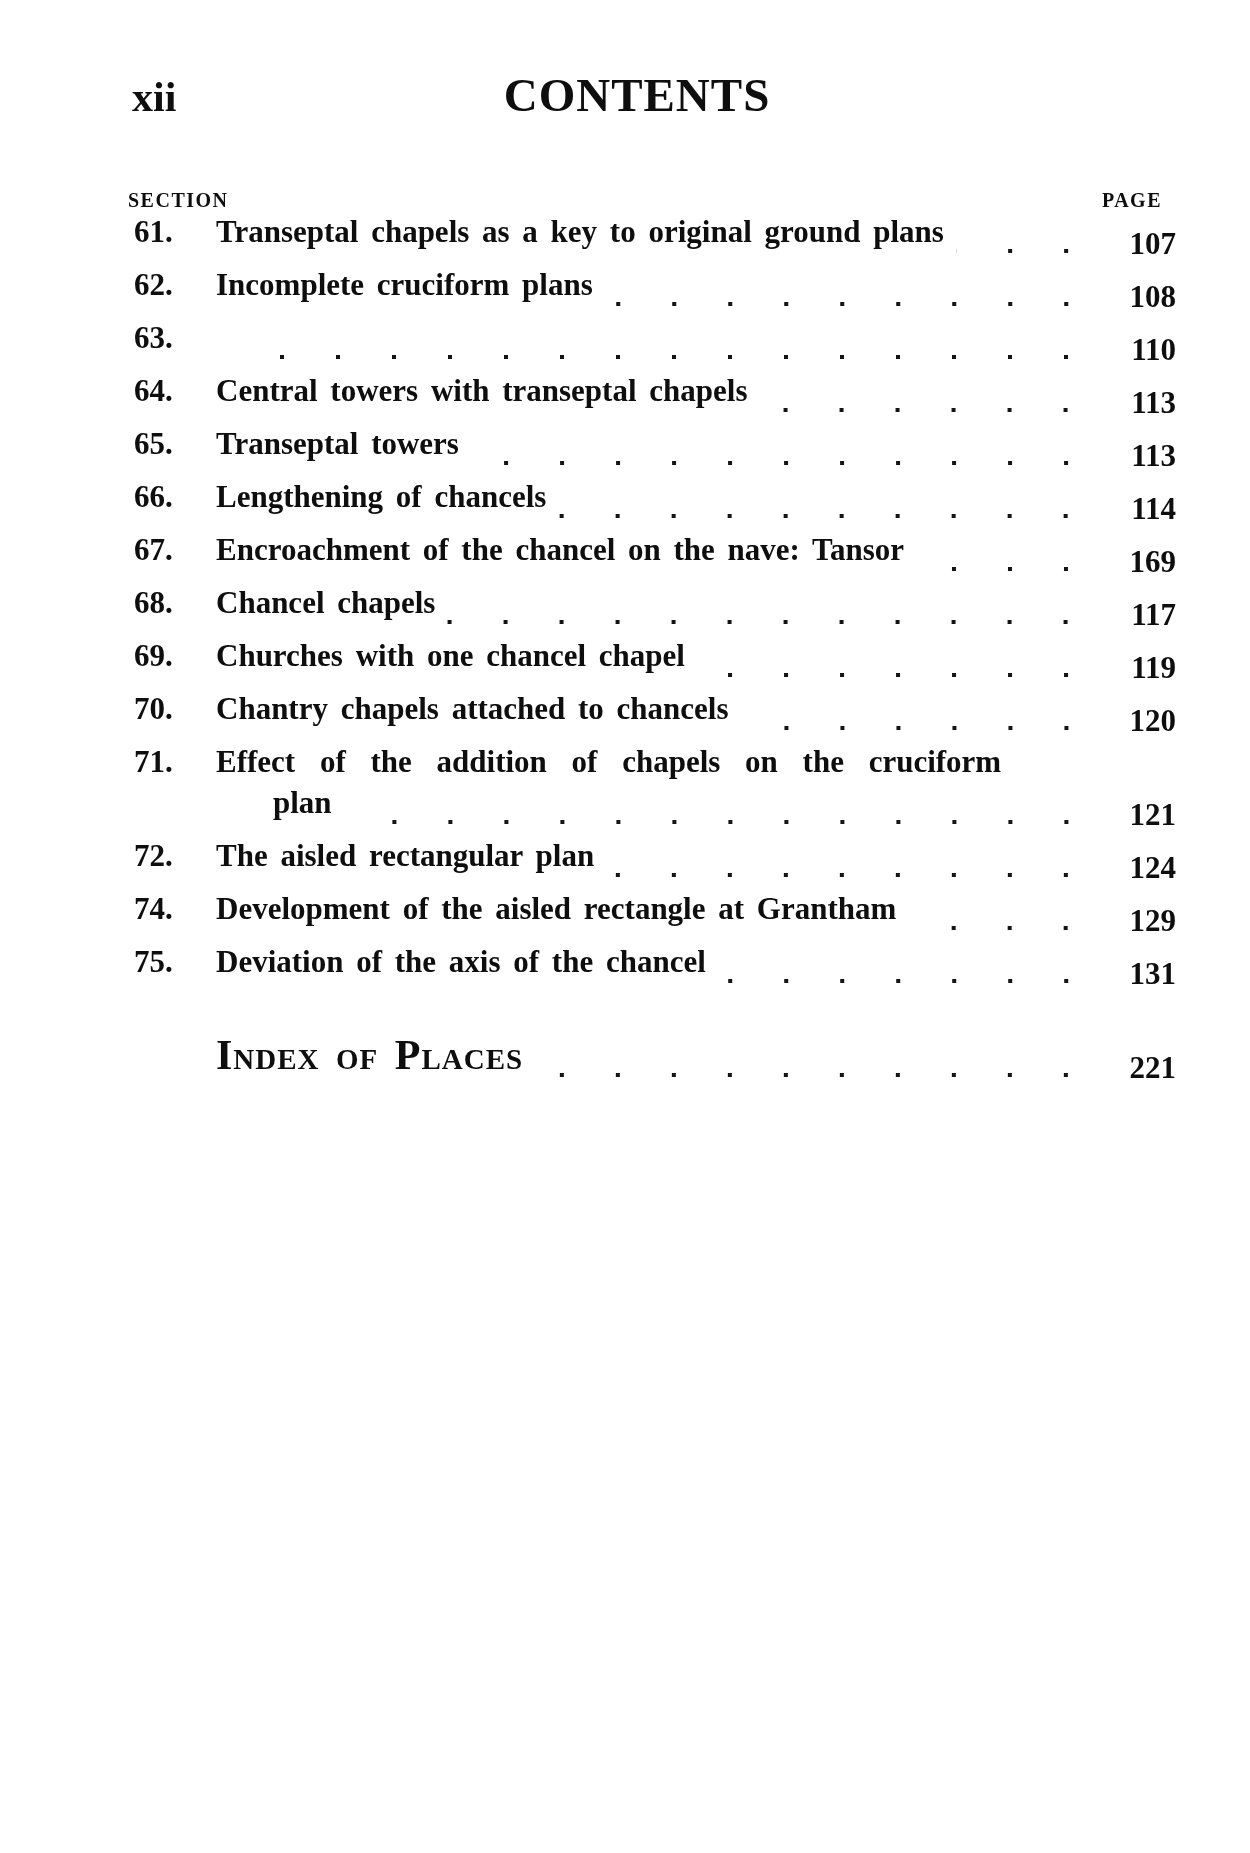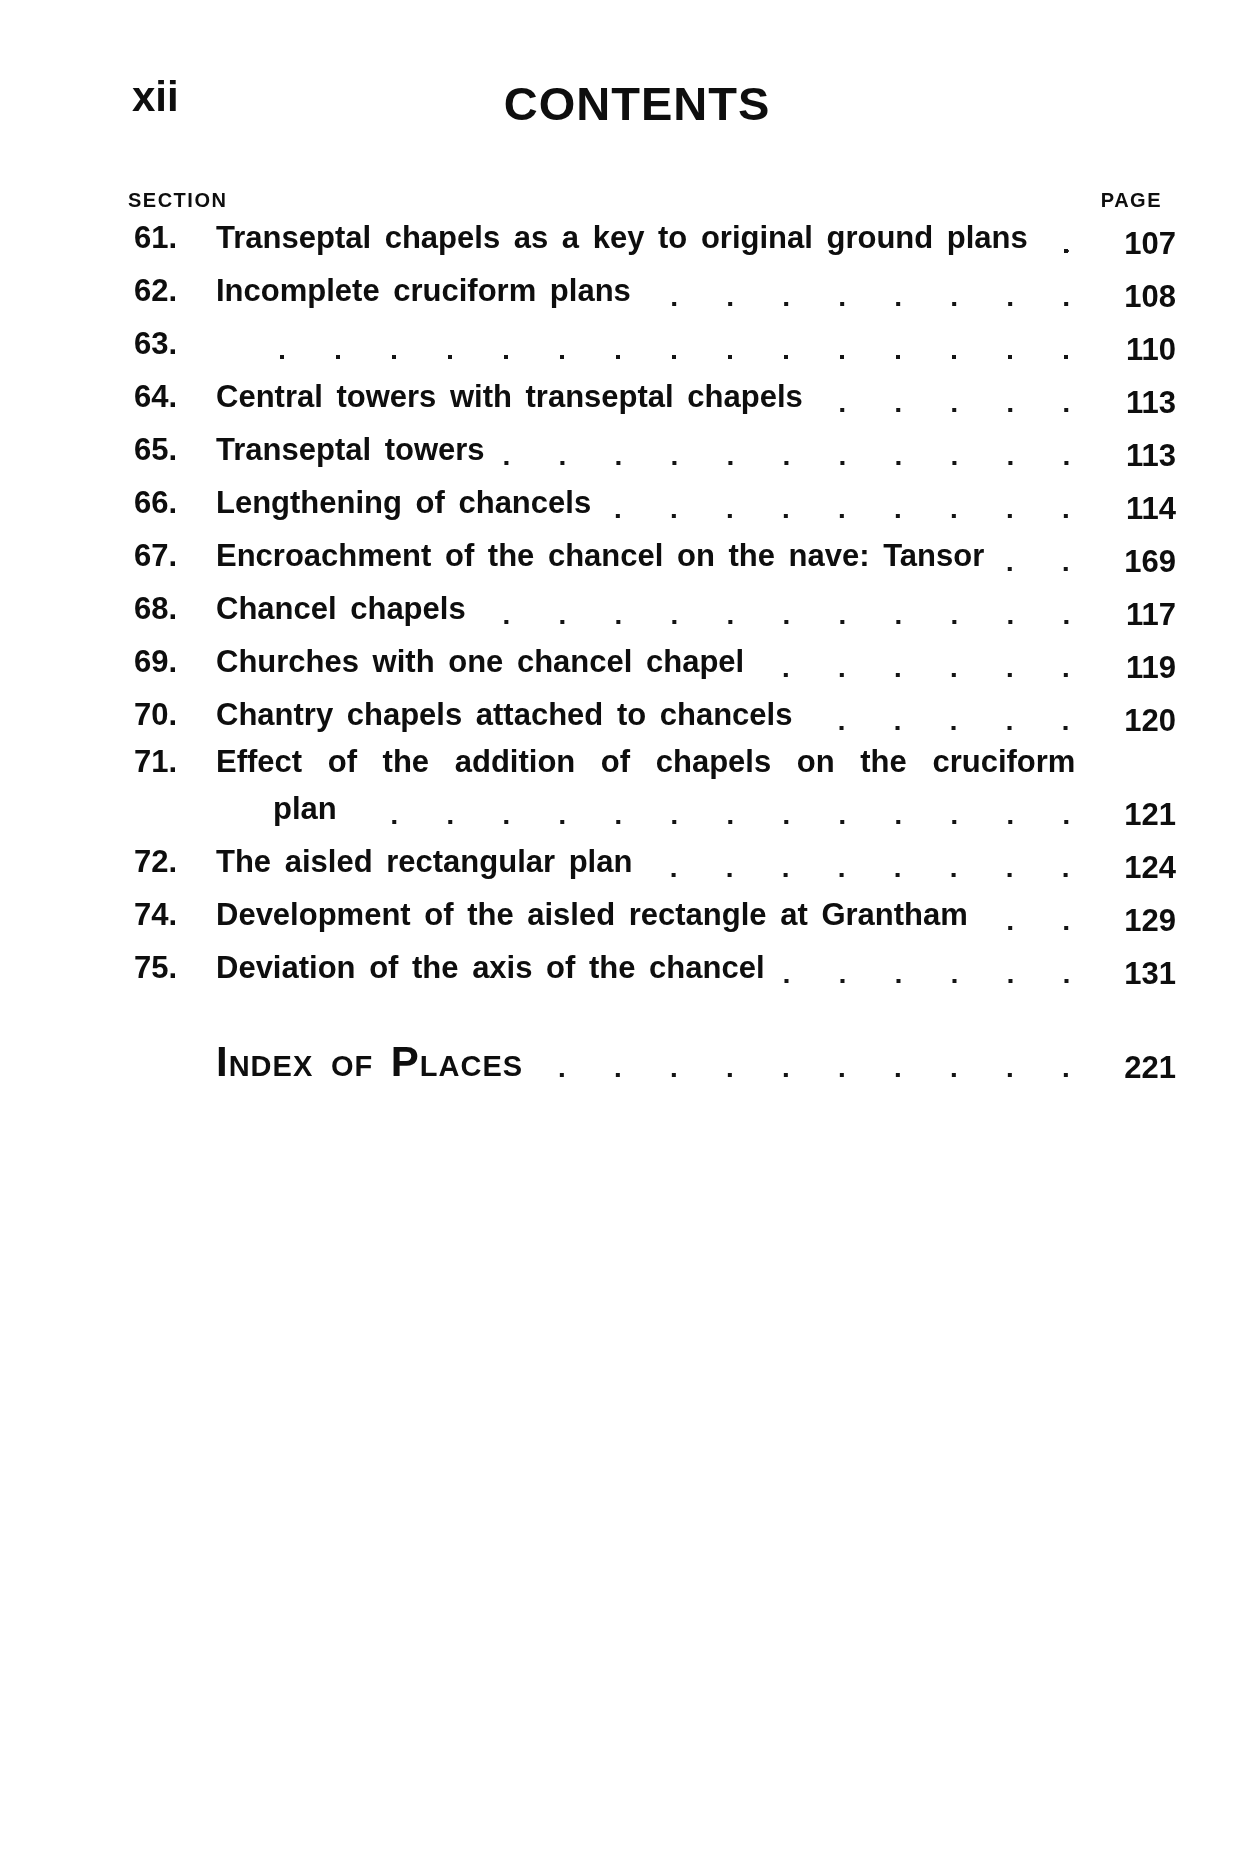--- a/index.html
+++ b/index.html
@@ -1,41 +1,41 @@
 <!DOCTYPE html>
 <html><head>
 <meta charset="utf-8">
 <style>
   html,body{margin:0;padding:0;background:#ffffff;}
   .page{
     position:relative;width:1250px;height:1853px;background:#ffffff;
-    color:#0e0e0e;font-family:Liberation Sans, sans-serif;
+    color:#0e0e0e;font-family:Liberation Serif, serif;
     overflow:hidden;
   }
   
   .folio{
     position:absolute;left:132px;top:76px;
     font-size:42px;font-weight:700;line-height:1;
   }
   .booktitle{
-    position:absolute;left:24px;right:0;top:72px;margin:8px;
+    position:absolute;left:24px;right:0;top:72px;margin:0;
     text-align:center;font-size:47px;font-weight:700;letter-spacing:1px;line-height:1;
   }
   
   .colheads{
     position:absolute;left:128px;width:1034px;top:190px;
     display:flex;justify-content:space-between;
     font-size:20px;font-weight:700;letter-spacing:1.5px;line-height:1;
   }
   
   .toc{
     position:absolute;left:134px;top:211px;width:1042px;
     font-size:31px;font-weight:700;line-height:41px;
   }
-  .row{display:flex;align-items:center;}
+  .row{display:flex;align-items:flex-start;}
   .num{flex:none;width:82px;}
   .indent{flex:none;width:57px;}
   .title{flex:none;white-space:nowrap;word-spacing:5px;}
   .spread{word-spacing:17px;}
   .leader{
     flex:1 1 0;min-width:0;height:6px;align-self:flex-end;
     margin:0 8px 10px 12px;
     background-image:radial-gradient(circle,#141414 0 2.3px,rgba(0,0,0,0) 2.5px);
     background-size:56px 6px;background-repeat:repeat-x;background-position:right center;
   }

